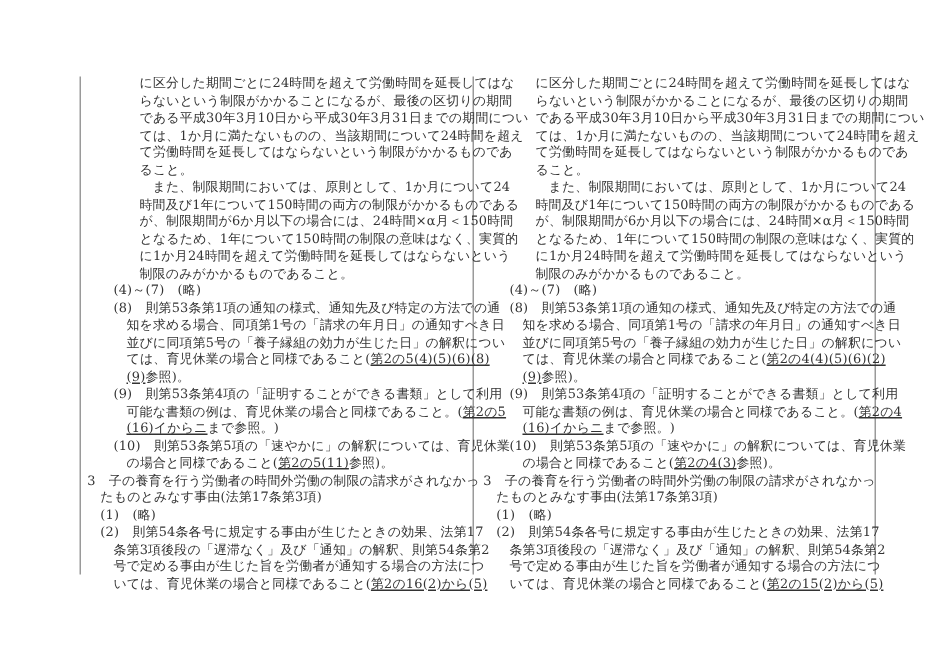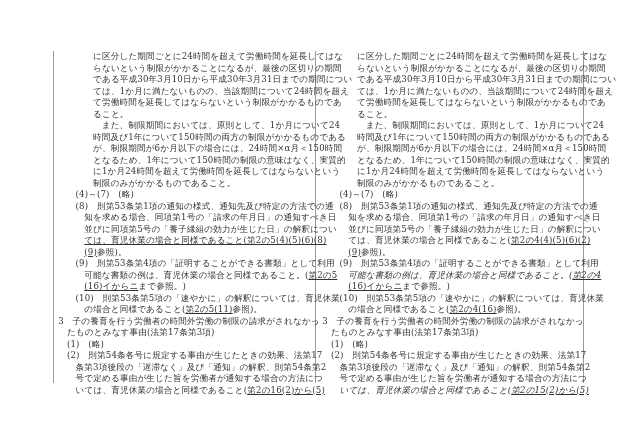--- a/index.html
+++ b/index.html
@@ -29,21 +29,21 @@
       <div class="ln" style="top: 69px; left: 8.7px;"><span>また、制限期間においては、原則として、1か月について24</span></div>
       <div class="ln" style="top: 80.5px; left: 0px;"><span>時間及び1年について150時間の両方の制限がかかるものである</span></div>
       <div class="ln" style="top: 92px; left: 0px;"><span>が、制限期間が6か月以下の場合には、24時間×α月＜150時間</span></div>
       <div class="ln" style="top: 103.5px; left: 0px;"><span>となるため、1年について150時間の制限の意味はなく、実質的</span></div>
       <div class="ln" style="top: 115px; left: 0px;"><span>に1か月24時間を超えて労働時間を延長してはならないという</span></div>
       <div class="ln" style="top: 126.5px; left: 0px;"><span>制限のみがかかるものであること。</span></div>
       <div class="ln" style="top: 138px; left: -17.4px;"><span>(4)～(7)　(略)</span></div>
       <div class="ln" style="top: 149.5px; left: -17.4px;"><span>(8)　則第53条第1項の通知の様式、通知先及び特定の方法での通</span></div>
       <div class="ln" style="top: 161px; left: -8.7px;"><span>知を求める場合、同項第1号の「請求の年月日」の通知すべき日</span></div>
       <div class="ln" style="top: 172.5px; left: -8.7px;"><span>並びに同項第5号の「養子縁組の効力が生じた日」の解釈につい</span></div>
-      <div class="ln" style="top: 184px; left: -8.7px; text-decoration: underline;"><span>ては、育児休業の場合と同様であること(</span><span class="link">第2の5(4)(5)(6)(8)</span></div>
+      <div class="ln" style="top: 184px; left: -8.7px;"><span>ては、育児休業の場合と同様であること(</span><span class="link">第2の5(4)(5)(6)(8)</span></div>
       <div class="ln" style="top: 195.5px; left: -8.7px;"><span class="link">(9)</span><span>参照)。</span></div>
       <div class="ln" style="top: 207px; left: -17.4px;"><span>(9)　則第53条第4項の「証明することができる書類」として利用</span></div>
       <div class="ln" style="top: 218.5px; left: -8.7px;"><span>可能な書類の例は、育児休業の場合と同様であること。(</span><span class="link">第2の5</span></div>
       <div class="ln" style="top: 230px; left: -8.7px;"><span class="link">(16)イからニ</span><span>まで参照。)</span></div>
       <div class="ln" style="top: 241.5px; left: -17.4px;"><span>(10)　則第53条第5項の「速やかに」の解釈については、育児休業</span></div>
       <div class="ln" style="top: 253px; left: -8.7px;"><span>の場合と同様であること(</span><span class="link">第2の5(11)</span><span>参照)。</span></div>
       <div class="ln" style="top: 264.5px; left: -34.8px;"><span>3　子の養育を行う労働者の時間外労働の制限の請求がされなかっ</span></div>
       <div class="ln" style="top: 276px; left: -26.1px;"><span>たものとみなす事由(法第17条第3項)</span></div>
       <div class="ln" style="top: 287.5px; left: -26.1px;"><span>(1)　(略)</span></div>
       <div class="ln" style="top: 299px; left: -26.1px;"><span>(2)　則第54条各号に規定する事由が生じたときの効果、法第17</span></div>
@@ -64,25 +64,25 @@
       <div class="ln" style="top: 103.5px; left: 0px;"><span>となるため、1年について150時間の制限の意味はなく、実質的</span></div>
       <div class="ln" style="top: 115px; left: 0px;"><span>に1か月24時間を超えて労働時間を延長してはならないという</span></div>
       <div class="ln" style="top: 126.5px; left: 0px;"><span>制限のみがかかるものであること。</span></div>
       <div class="ln" style="top: 138px; left: -17.4px;"><span>(4)～(7)　(略)</span></div>
       <div class="ln" style="top: 149.5px; left: -17.4px;"><span>(8)　則第53条第1項の通知の様式、通知先及び特定の方法での通</span></div>
       <div class="ln" style="top: 161px; left: -8.7px;"><span>知を求める場合、同項第1号の「請求の年月日」の通知すべき日</span></div>
       <div class="ln" style="top: 172.5px; left: -8.7px;"><span>並びに同項第5号の「養子縁組の効力が生じた日」の解釈につい</span></div>
       <div class="ln" style="top: 184px; left: -8.7px;"><span>ては、育児休業の場合と同様であること(</span><span class="link">第2の4(4)(5)(6)(2)</span></div>
       <div class="ln" style="top: 195.5px; left: -8.7px;"><span class="link">(9)</span><span>参照)。</span></div>
       <div class="ln" style="top: 207px; left: -17.4px;"><span>(9)　則第53条第4項の「証明することができる書類」として利用</span></div>
-      <div class="ln" style="top: 218.5px; left: -8.7px; font-style: italic;"><span>可能な書類の例は、育児休業の場合と同様であること。(</span><span class="link">第2の4</span></div>
+      <div class="ln" style="top: 218.5px; left: -8.7px;"><span>可能な書類の例は、育児休業の場合と同様であること。(</span><span class="link">第2の4</span></div>
       <div class="ln" style="top: 230px; left: -8.7px;"><span class="link">(16)イからニ</span><span>まで参照。)</span></div>
       <div class="ln" style="top: 241.5px; left: -17.4px;"><span>(10)　則第53条第5項の「速やかに」の解釈については、育児休業</span></div>
-      <div class="ln" style="top: 253px; left: -8.7px;"><span>の場合と同様であること(</span><span class="link">第2の4(16)</span><span>参照)。</span></div>
+      <div class="ln" style="top: 253px; left: -8.7px;"><span>の場合と同様であること(</span><span class="link">第2の4(3)</span><span>参照)。</span></div>
       <div class="ln" style="top: 264.5px; left: -34.8px;"><span>3　子の養育を行う労働者の時間外労働の制限の請求がされなかっ</span></div>
       <div class="ln" style="top: 276px; left: -26.1px;"><span>たものとみなす事由(法第17条第3項)</span></div>
       <div class="ln" style="top: 287.5px; left: -26.1px;"><span>(1)　(略)</span></div>
       <div class="ln" style="top: 299px; left: -26.1px;"><span>(2)　則第54条各号に規定する事由が生じたときの効果、法第17</span></div>
       <div class="ln" style="top: 310.5px; left: -17.4px;"><span>条第3項後段の「遅滞なく」及び「通知」の解釈、則第54条第2</span></div>
       <div class="ln" style="top: 322px; left: -17.4px;"><span>号で定める事由が生じた旨を労働者が通知する場合の方法につ</span></div>
-      <div class="ln" style="top: 333.5px; left: -17.4px; font-style: italic;"><span>いては、育児休業の場合と同様であること(</span><span class="link">第2の15(2)から(5)</span></div>
+      <div class="ln" style="top: 333.5px; left: -17.4px;"><span>いては、育児休業の場合と同様であること(</span><span class="link">第2の15(2)から(5)</span></div>
     </div>
 </div>
 
 </body></html>

